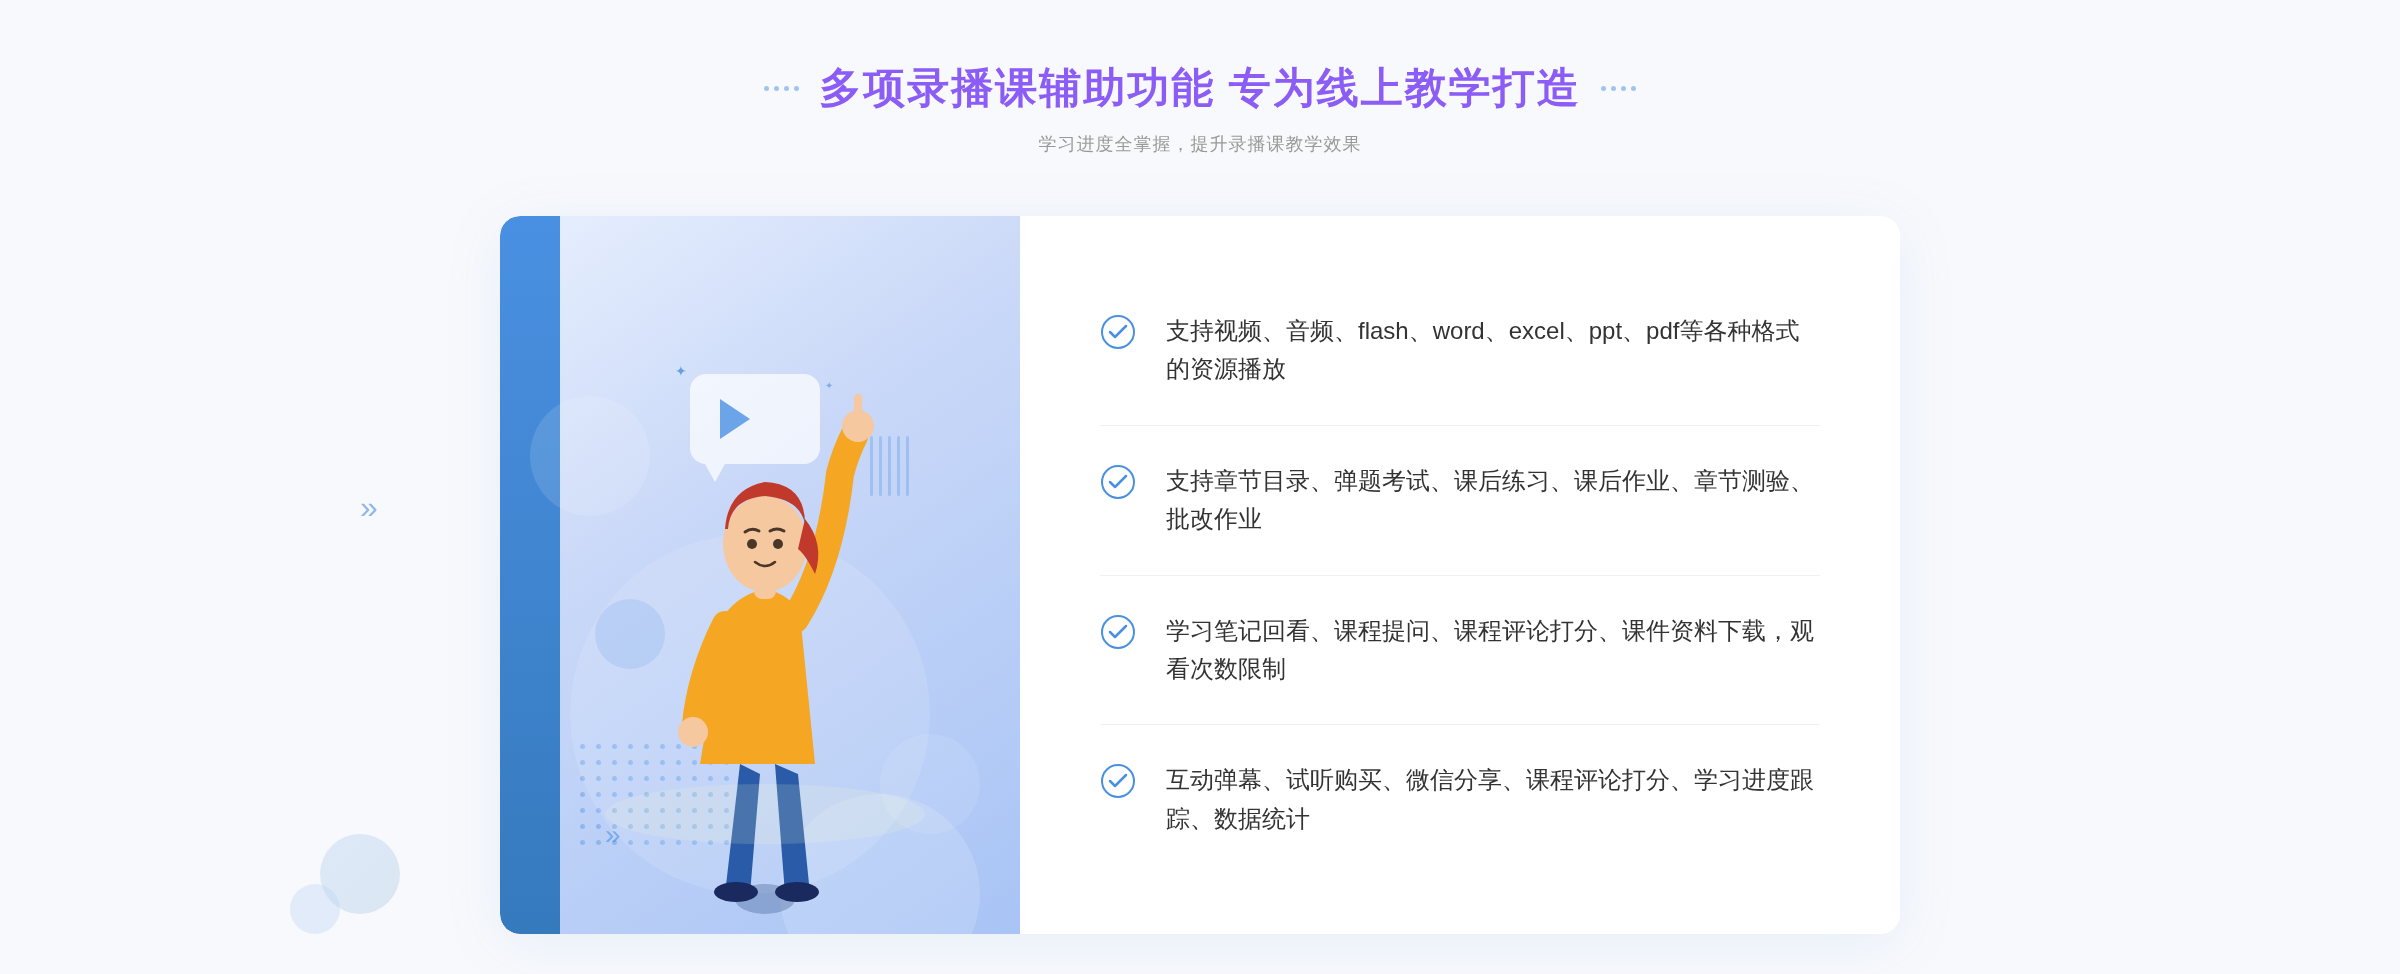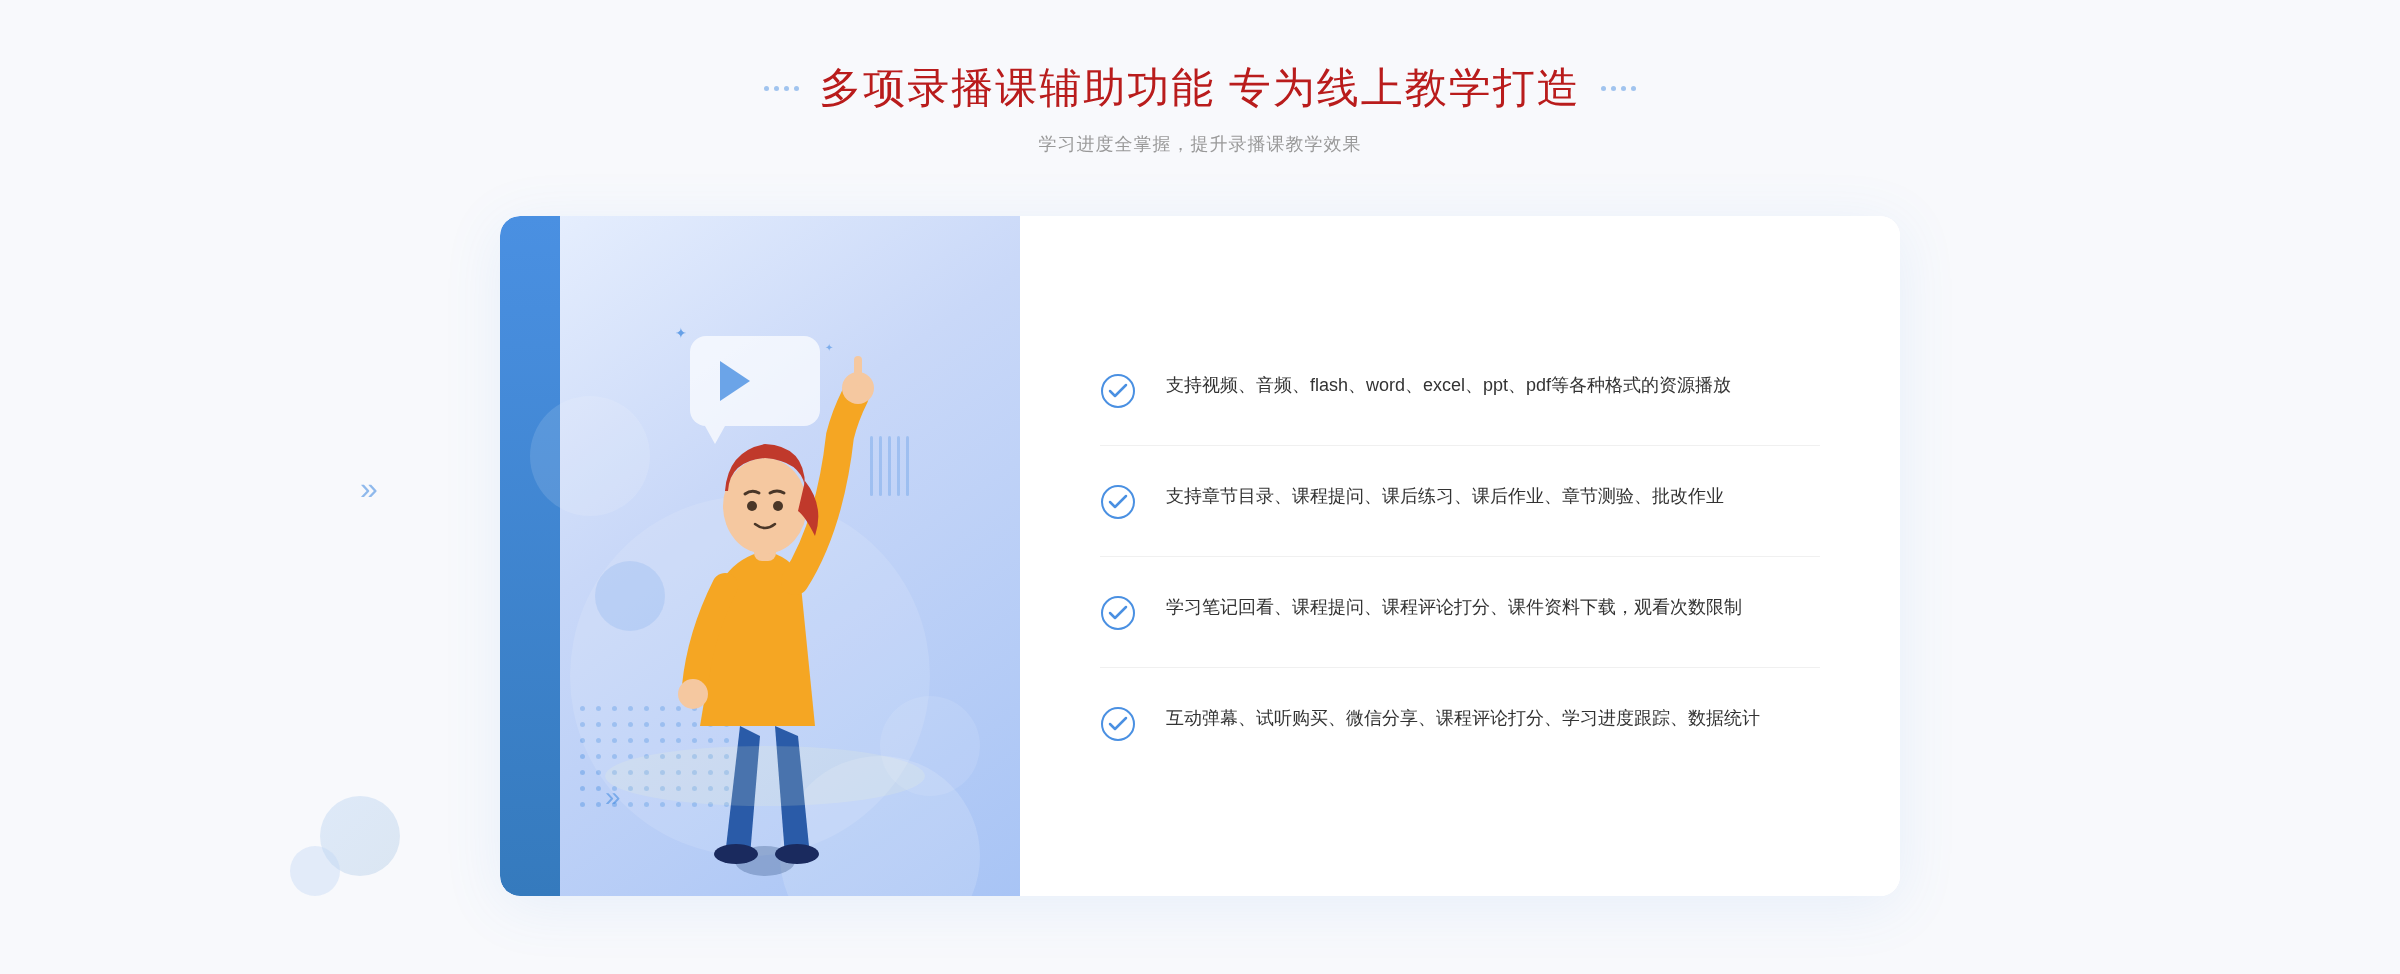--- a/index.html
+++ b/index.html
@@ -52,22 +52,22 @@
       display: inline-block;
       width: 5px;
       height: 5px;
       border-radius: 50%;
       background: #4a90e2;
       opacity: 0.5;
     }
 
     .main-title {
       font-size: 42px;
-      font-weight: 400;
-      color: #b91c1c;
+      font-weight: 700;
+      color: #8b5cf6;
       letter-spacing: 2px;
     }
 
     .sub-title {
       font-size: 18px;
       color: #999;
       margin-top: 8px;
       font-weight: 400;
       letter-spacing: 1px;
     }
@@ -205,21 +205,21 @@
       margin-right: 30px;
       margin-top: 2px;
     }
 
     .check-icon svg {
       width: 36px;
       height: 36px;
     }
 
     .feature-text {
-      font-size: 18px;
+      font-size: 24px;
       color: #333;
       line-height: 1.6;
       font-weight: 400;
     }
 
     
     .left-arrow {
       position: absolute;
       left: 360px;
       top: 50%;
@@ -438,21 +438,21 @@
         <span class="feature-text">支持视频、音频、flash、word、excel、ppt、pdf等各种格式的资源播放</span>
       </div>
 
       <div class="feature-item">
         <div class="check-icon">
           <svg viewBox="0 0 36 36" xmlns="http://www.w3.org/2000/svg">
             <circle cx="18" cy="18" r="16" fill="none" stroke="#4a90e2" stroke-width="2"></circle>
             <polyline points="10,18 15,23 26,12" fill="none" stroke="#4a90e2" stroke-width="2.5" stroke-linecap="round" stroke-linejoin="round"></polyline>
           </svg>
         </div>
-        <span class="feature-text">支持章节目录、课程提问、课后练习、课后作业、章节测验、批改作业</span>
+        <span class="feature-text">支持章节目录、弹题考试、课后练习、课后作业、章节测验、批改作业</span>
       </div>
 
       <div class="feature-item">
         <div class="check-icon">
           <svg viewBox="0 0 36 36" xmlns="http://www.w3.org/2000/svg">
             <circle cx="18" cy="18" r="16" fill="none" stroke="#4a90e2" stroke-width="2"></circle>
             <polyline points="10,18 15,23 26,12" fill="none" stroke="#4a90e2" stroke-width="2.5" stroke-linecap="round" stroke-linejoin="round"></polyline>
           </svg>
         </div>
         <span class="feature-text">学习笔记回看、课程提问、课程评论打分、课件资料下载，观看次数限制</span>

